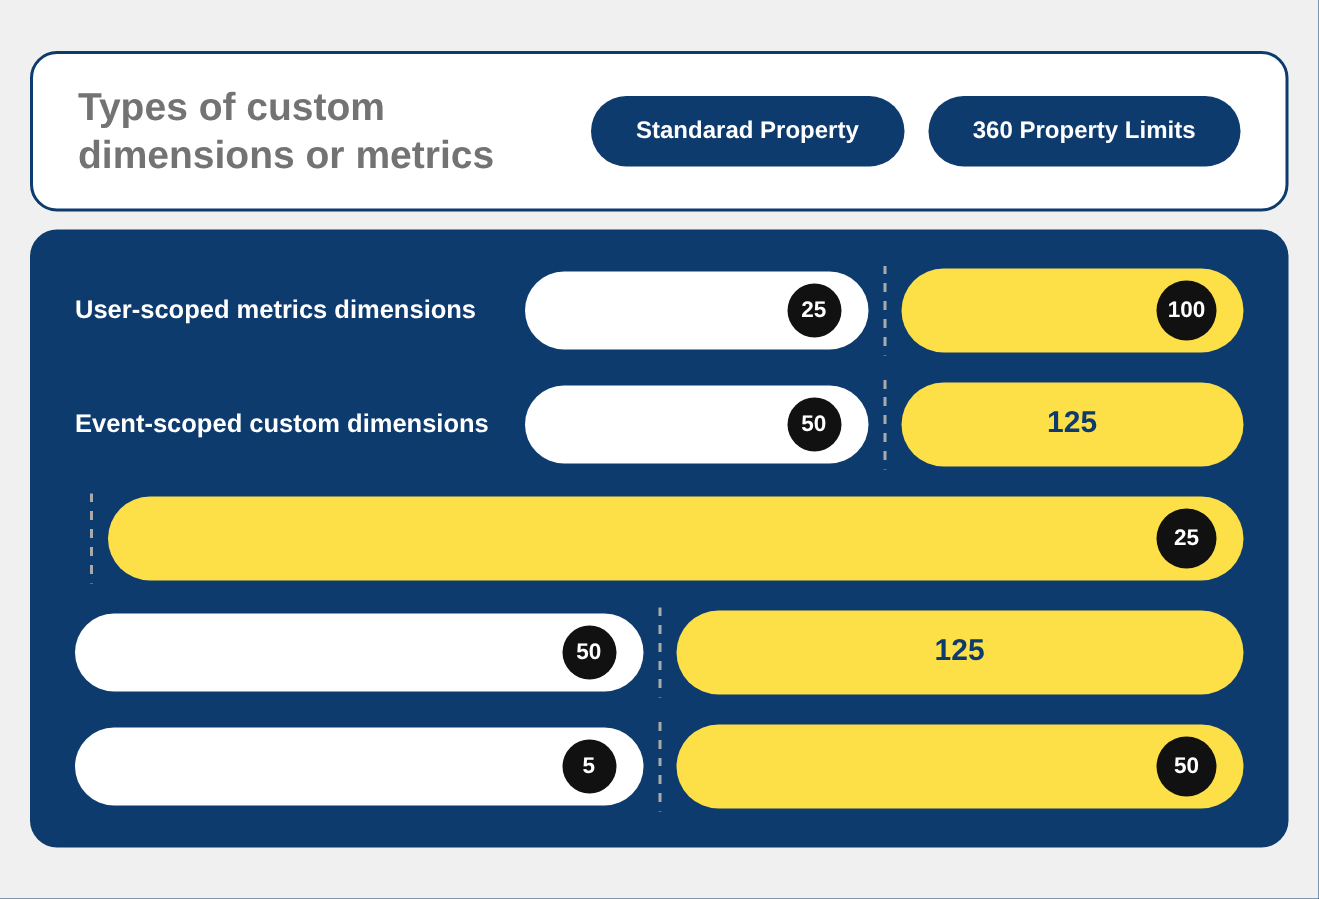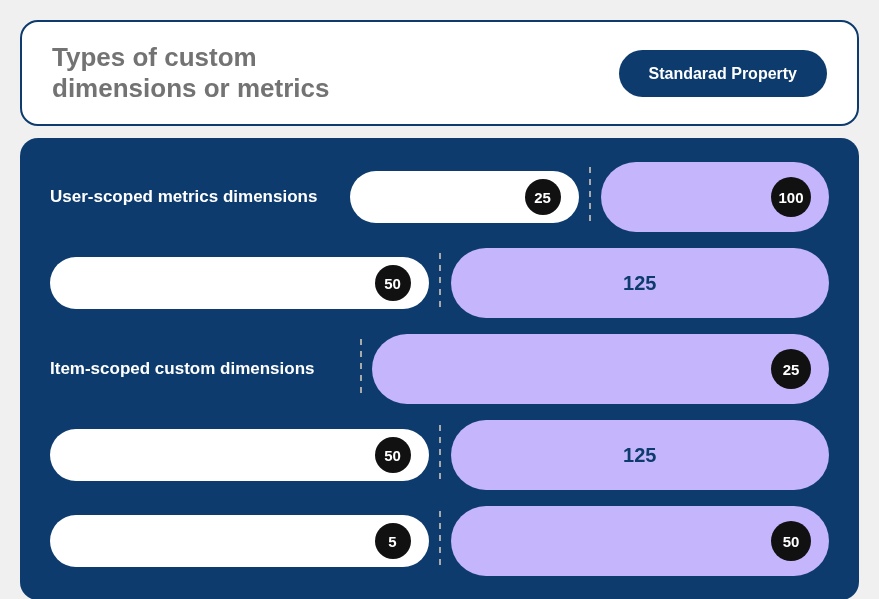--- a/index.html
+++ b/index.html
@@ -125,26 +125,26 @@
         #aaa 0px,
         #aaa 6px,
         transparent 6px,
         transparent 12px
       );
       margin: 0 10px;
       flex-shrink: 0;
     }
 
     .value-pill-right {
-      background: #c4b5fd;
+      background: #fde047;
       border-radius: 50px;
       display: flex;
       align-items: center;
       justify-content: center;
-      height: 70px;
+      height: 56px;
       flex: 1;
       font-size: 17px;
       font-weight: 700;
       color: #0d3b6e;
       position: relative;
     }
 
     .value-badge-right {
       background: #111;
       color: white;
@@ -168,50 +168,51 @@
   </style>
 </head>
 <body>
 
 <div class="container">
 
   <div class="header-card">
     <div class="header-title">Types of custom dimensions or metrics</div>
     <div class="header-buttons">
       <button class="header-btn">Standarad Property</button>
+      <button class="header-btn">360 Property Limits</button>
     </div>
   </div>
 
   <div class="data-card" id="data-rows-container">
 
   <div class="data-row">
       <div class="row-label">User-scoped metrics dimensions</div>
       <div class="row-values">
         <div class="value-pill">
           <span class="value-badge">25</span>
         </div>
         <div class="divider"></div>
         <div class="value-pill-right">
           <span class="value-badge-right">100</span>
         </div>
       </div>
     </div>
       <div class="data-row">
+      <div class="row-label">Event-scoped custom dimensions</div>
       <div class="row-values">
         <div class="value-pill">
           <span class="value-badge">50</span>
         </div>
         <div class="divider"></div>
         <div class="value-pill-right">
           <span class="plain-value">125</span>
         </div>
       </div>
     </div>
       <div class="data-row">
-      <div class="row-label">Item-scoped custom dimensions</div>
       <div class="row-values">
         <div class="divider"></div>
         <div class="value-pill-right">
           <span class="value-badge-right">25</span>
         </div>
       </div>
     </div>
       <div class="data-row">
       <div class="row-values">
         <div class="value-pill">

